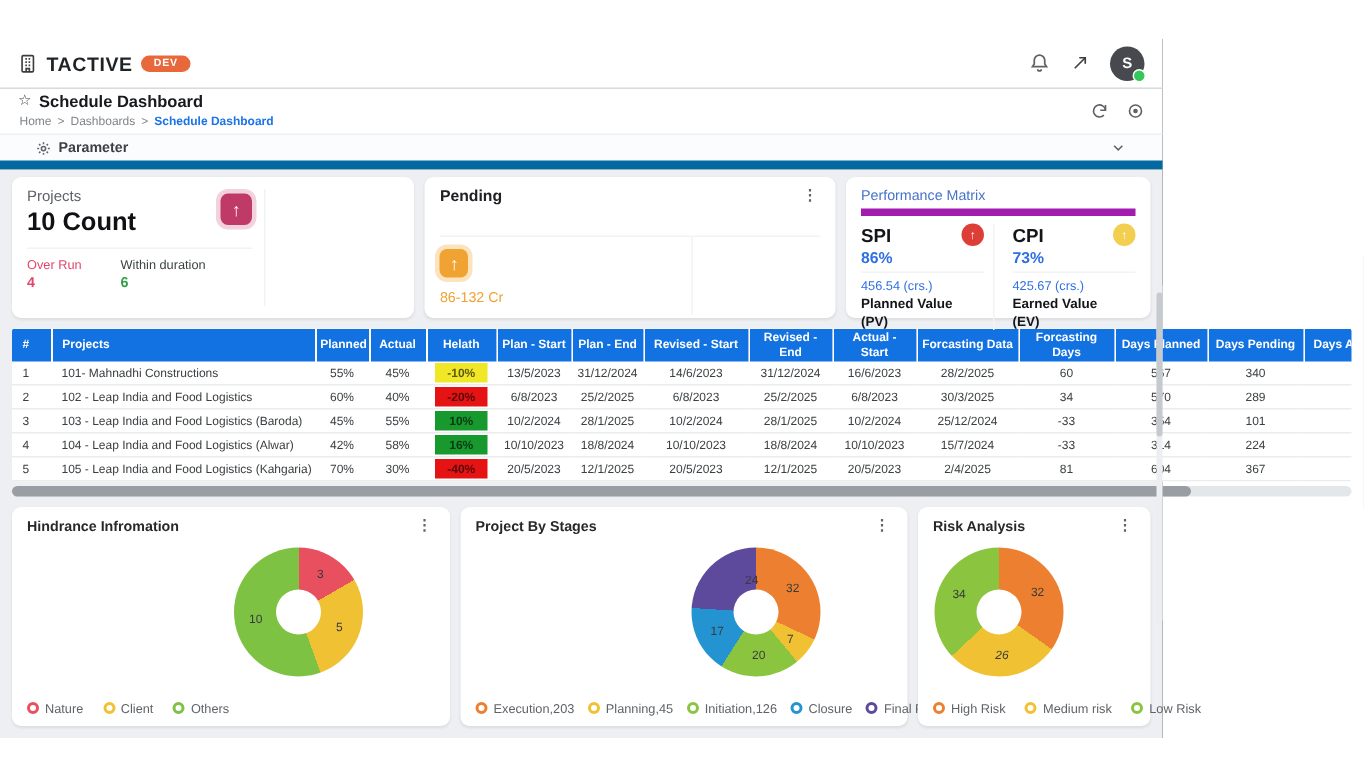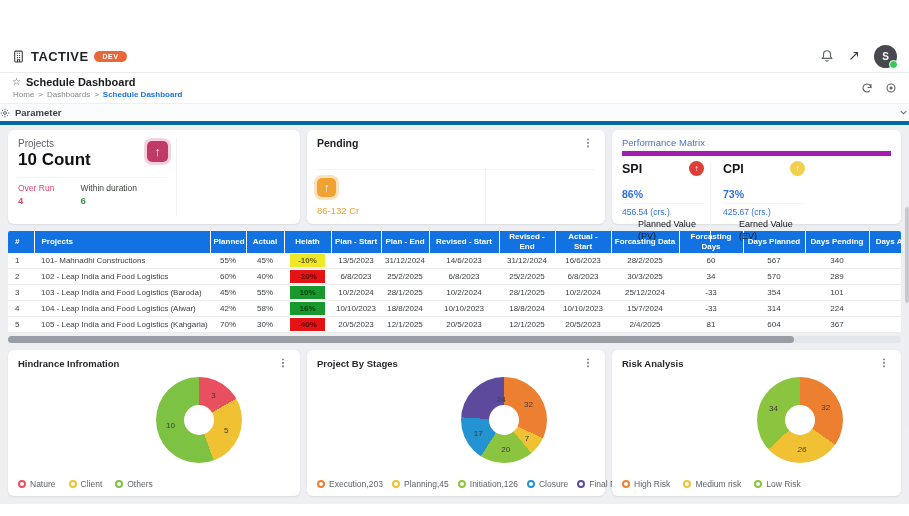--- a/index.html
+++ b/index.html
@@ -1,18 +1,18 @@
 <!DOCTYPE html>
 <html><head>
 <meta charset="utf-8">
 <style>
   html,body{margin:0;padding:0;}
   body{width:909px;height:516px;overflow:hidden;background:#fff;
        font-family:"Liberation Sans",sans-serif;color:#202124;position:relative;}
-  .app{position:absolute;top:40px;left:0;width:909px;background:#000000;}
+  .app{position:absolute;top:26px;left:0;width:775px;background:#000000;}
 
   
   .topbar{height:32px;display:flex;align-items:center;justify-content:space-between;
           padding:0 12px;border-bottom:1px solid #e8eaed;background:#fff;}
   .brand{display:flex;align-items:center;gap:6px;}
   .brand-name{font-weight:bold;font-size:13px;letter-spacing:.4px;color:#1f2326;}
   .dev-badge{background:#e8683c;color:#fff;font-size:7px;font-weight:bold;
              letter-spacing:.6px;padding:2px 8px;border-radius:8px;}
   .top-actions{display:flex;align-items:center;gap:14px;}
   .icon-btn{display:inline-flex;align-items:center;justify-content:center;cursor:pointer;}
@@ -27,21 +27,21 @@
              padding:3px 12px 4px;border-bottom:1px solid #eef0f2;background:#fff;}
   .page-title-row{display:flex;align-items:center;gap:5px;}
   .star{font-size:10px;color:#444;line-height:1;}
   .page-title{font-weight:bold;font-size:11px;color:#17191c;}
   .breadcrumb{font-size:8px;color:#80868b;margin:2px 0 0 1px;display:flex;gap:4px;align-items:center;}
   .breadcrumb .current{color:#1a73e8;font-weight:bold;}
   .sub-actions{display:flex;gap:12px;align-items:center;}
 
   
   .param-bar{height:15px;display:flex;align-items:center;justify-content:space-between;
-             padding:1px 0;background:#fbfcfd;border-bottom:4px solid #0369a1;}
+             padding:1px 24px;background:#fbfcfd;border-bottom:6px solid #0369a1;}
   .param-left{display:flex;align-items:center;gap:5px;font-size:9.5px;font-weight:bold;color:#3c4043;}
 
   
   .content{background:#edeff2;padding:5px 8px 8px;position:relative;}
 
   .cards-row{display:flex;gap:7px;}
   .card{background:#fff;border-radius:6px;box-shadow:0 1px 2px rgba(0,0,0,.08);}
   .kebab{color:#5f6368;font-size:10px;font-weight:bold;cursor:pointer;line-height:1;padding:0 2px;}
 
   
@@ -73,24 +73,24 @@
   .card-perf{flex:1;height:94px;padding:7px 10px;box-sizing:border-box;}
   .pm-title{font-size:9.5px;color:#4673c8;border-bottom:5px solid #a21caf;padding-bottom:3px;}
   .pm-body{display:flex;padding-top:5px;}
   .pm-block{width:82px;}
   .pm-block.first{border-right:1px solid #f1f3f4;margin-right:12px;padding-right:6px;}
   .pm-labelrow{display:flex;align-items:center;justify-content:space-between;}
   .pm-label{font-size:12.5px;font-weight:bold;color:#131518;}
   .circle-ind{width:15px;height:15px;border-radius:50%;display:flex;align-items:center;justify-content:center;
               color:#fff;font-size:8px;font-weight:bold;}
   .ci-red{background:#dd3f38;} .ci-yellow{background:#f2cf4e;}
-  .pm-percent{display:block;font-size:10.5px;font-weight:bold;color:#2f6fe4;margin-top:12px;
+  .pm-percent{display:block;font-size:10.5px;font-weight:bold;color:#2f6fe4;margin-top:2px;
               border-bottom:1px solid #f1f3f4;padding-bottom:3px;}
   .pm-amount{font-size:8.5px;color:#2f6fe4;margin-top:3px;}
-  .pm-caption{font-size:9px;font-weight:normal;color:#131518;margin-top:2px;line-height:1.3;width:72px;margin-left:16px;}
+  .pm-caption{font-size:9px;font-weight:bold;color:#131518;margin-top:2px;line-height:1.3;width:72px;}
 
   
   .table-wrap{margin-top:7px;width:893px;overflow:hidden;border-radius:2px;}
   table{border-collapse:collapse;table-layout:fixed;width:906px;background:#fff;}
   thead th{background:#1372e2;color:#fff;font-size:8px;font-weight:bold;height:20px;
            padding:1px 3px;border-right:1px solid rgba(255,255,255,.35);text-align:center;
            overflow:hidden;line-height:1.2;}
   thead th.al{text-align:left;padding-left:7px;}
   tbody td{font-size:8px;color:#3c4043;height:14px;padding:0 3px;text-align:center;
            border-bottom:1px solid #ececec;background:#fff;white-space:nowrap;overflow:hidden;}

